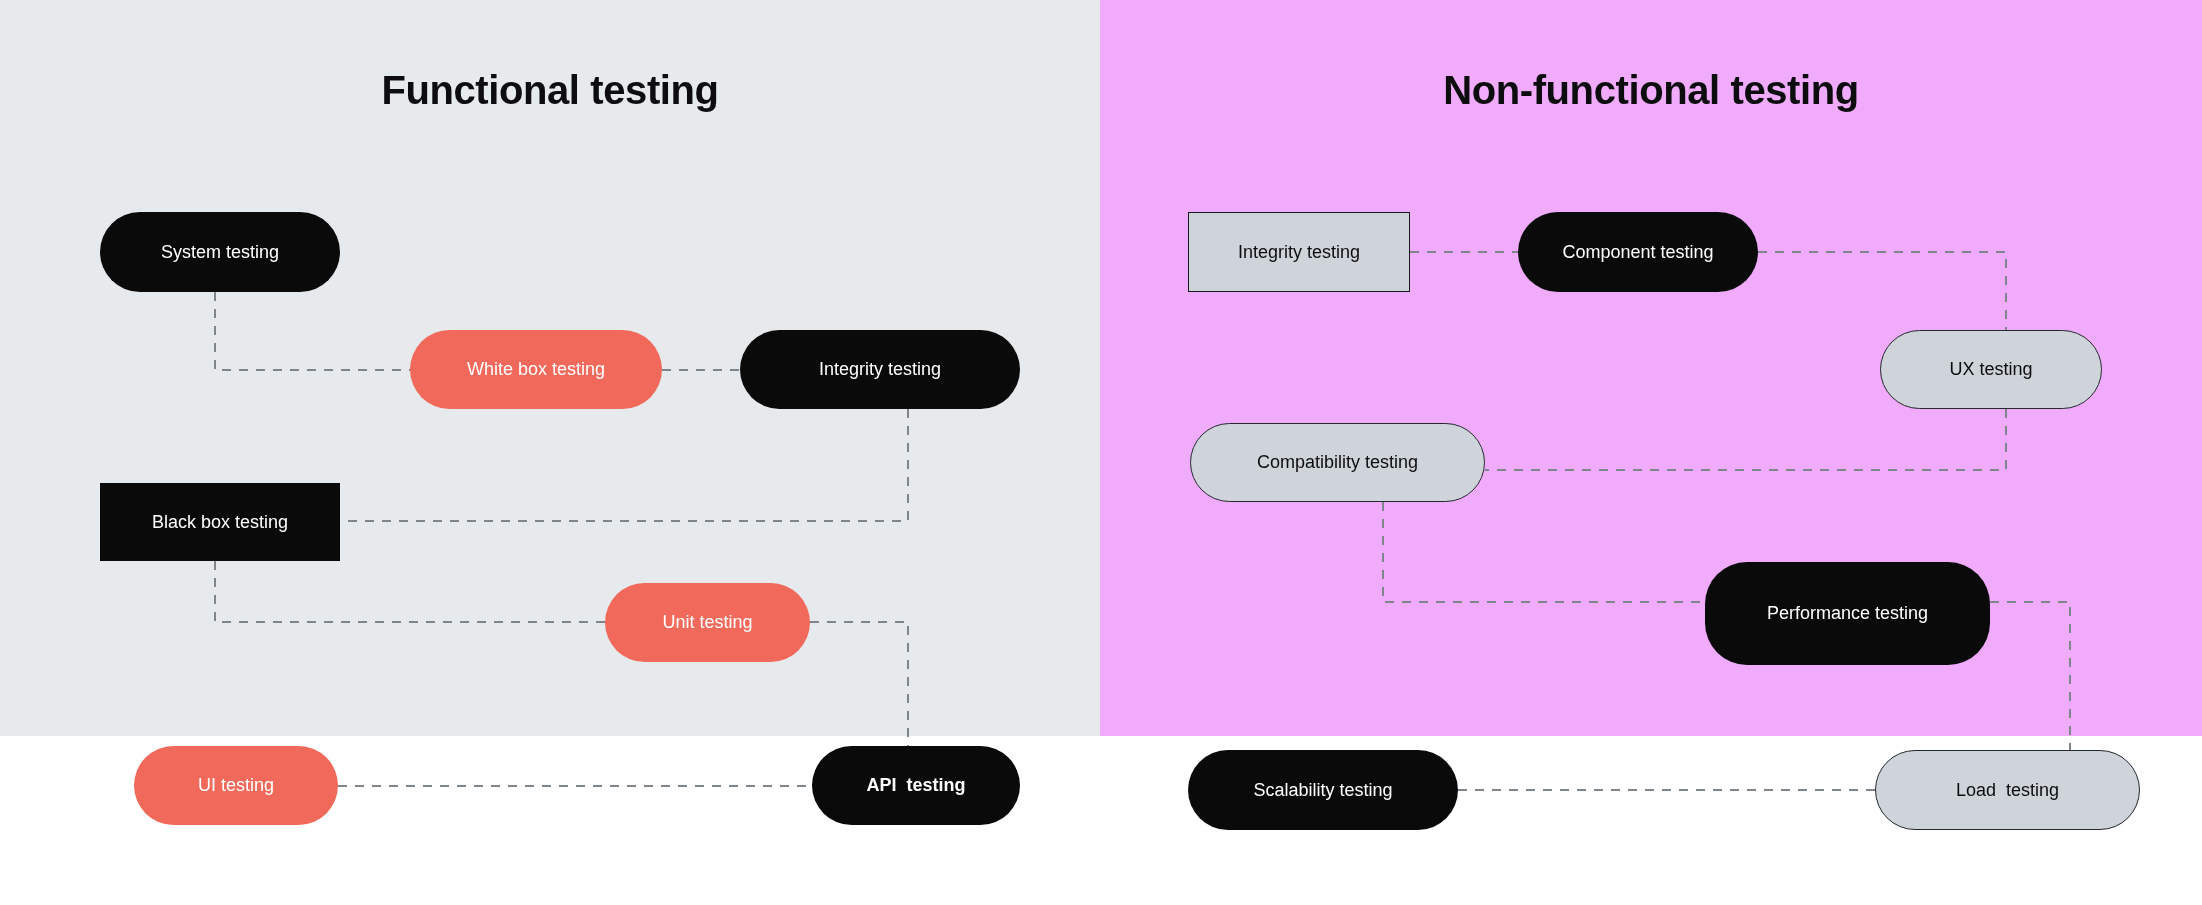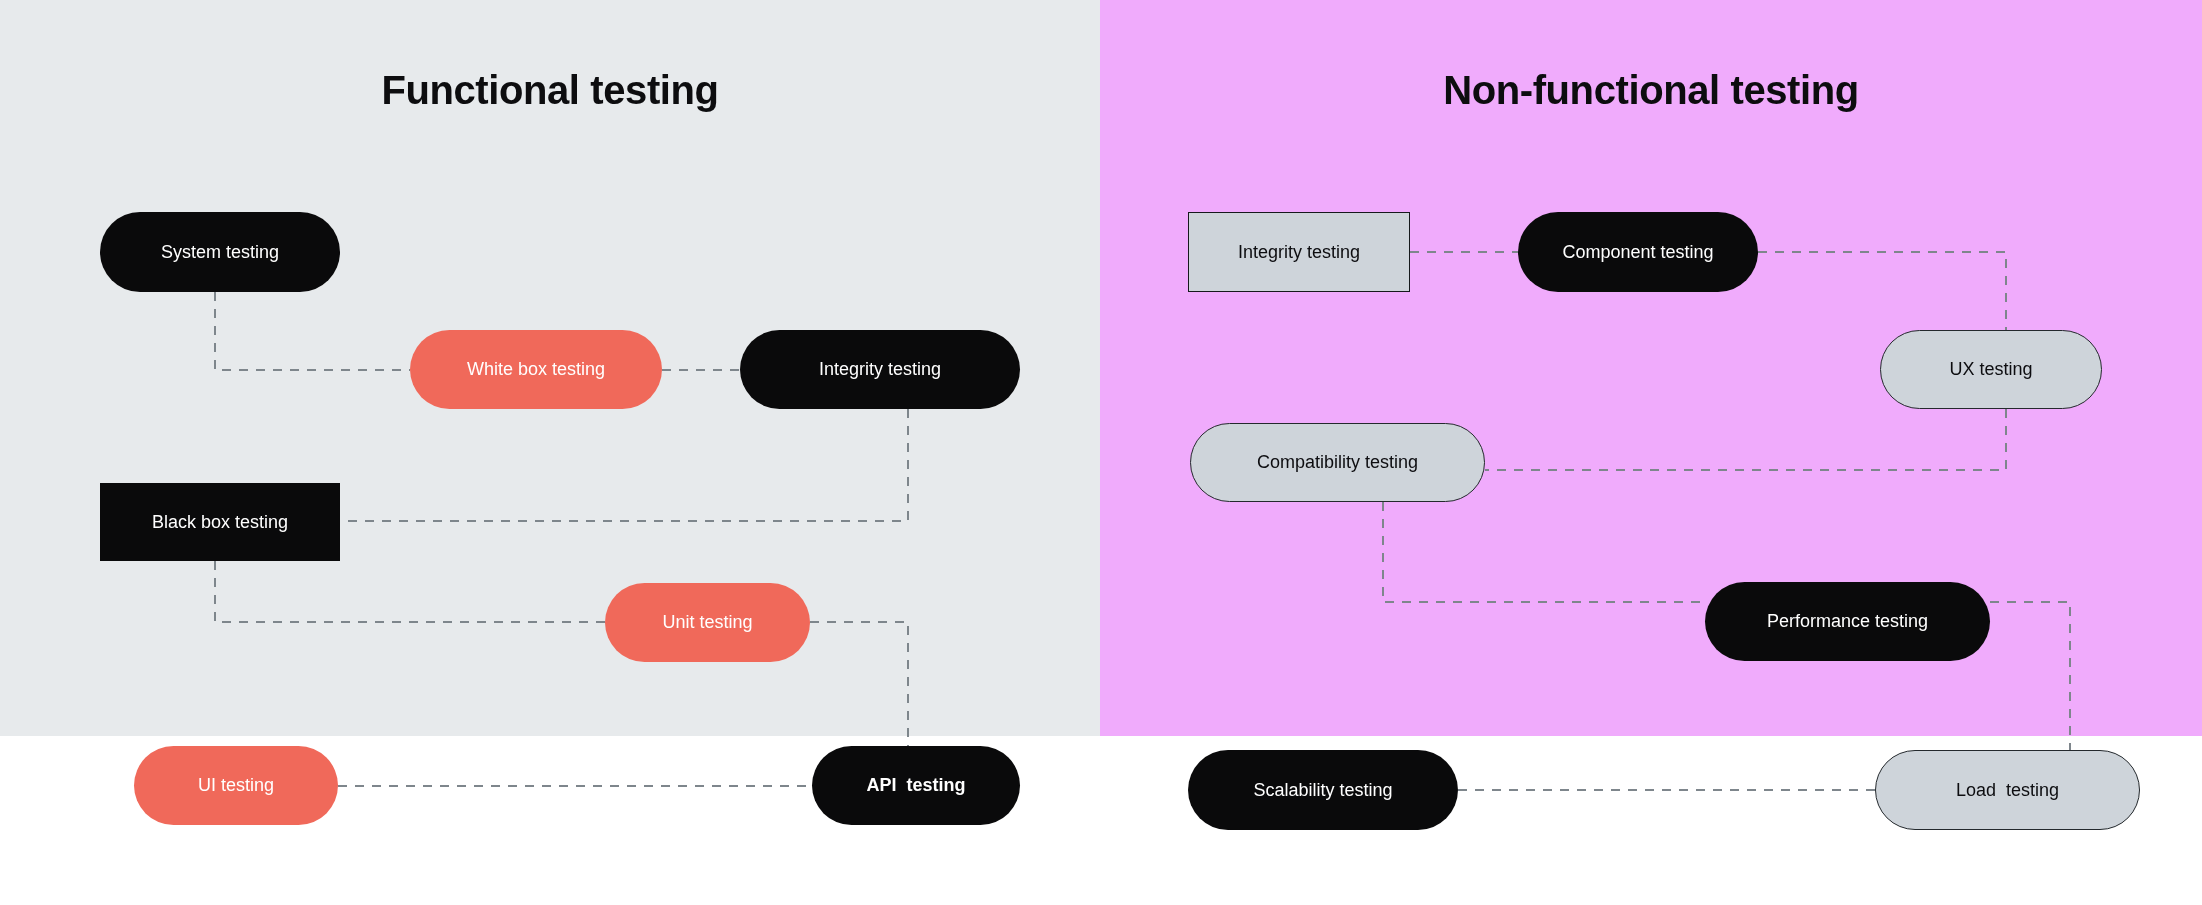--- a/index.html
+++ b/index.html
@@ -103,18 +103,18 @@
       <div class="node pill coral" style="left: 410px; top: 330px; width: 252px; height: 79px;"><span>White box testing</span></div>
       <div class="node pill dark" style="left: 740px; top: 330px; width: 280px; height: 79px;"><span>Integrity testing</span></div>
       <div class="node rect dark" style="left: 100px; top: 483px; width: 240px; height: 78px;"><span>Black box testing</span></div>
       <div class="node pill coral" style="left: 605px; top: 583px; width: 205px; height: 79px;"><span>Unit testing</span></div>
       <div class="node pill coral" style="left: 134px; top: 746px; width: 204px; height: 79px;"><span>UI testing</span></div>
       <div class="node pill dark" style="left: 812px; top: 746px; width: 208px; height: 79px; font-weight: bold;"><span>API  testing</span></div>
       <div class="node rect grey-rect" style="left: 1188px; top: 212px; width: 222px; height: 80px;"><span>Integrity testing</span></div>
       <div class="node pill dark" style="left: 1518px; top: 212px; width: 240px; height: 80px;"><span>Component testing</span></div>
       <div class="node pill grey" style="left: 1880px; top: 330px; width: 222px; height: 79px;"><span>UX testing</span></div>
       <div class="node pill grey" style="left: 1190px; top: 423px; width: 295px; height: 79px;"><span>Compatibility testing</span></div>
-      <div class="node pill dark" style="left: 1705px; top: 582px; width: 285px; height: 79px; text-align: center;"><span>Performance testing</span></div>
+      <div class="node pill dark" style="left: 1705px; top: 562px; width: 285px; height: 103px; text-align: center;"><span>Performance testing</span></div>
       <div class="node pill dark" style="left: 1188px; top: 750px; width: 270px; height: 80px;"><span>Scalability testing</span></div>
       <div class="node pill grey" style="left: 1875px; top: 750px; width: 265px; height: 80px;"><span>Load  testing</span></div>
     </div>
 
 </div>
 
 </body></html>

